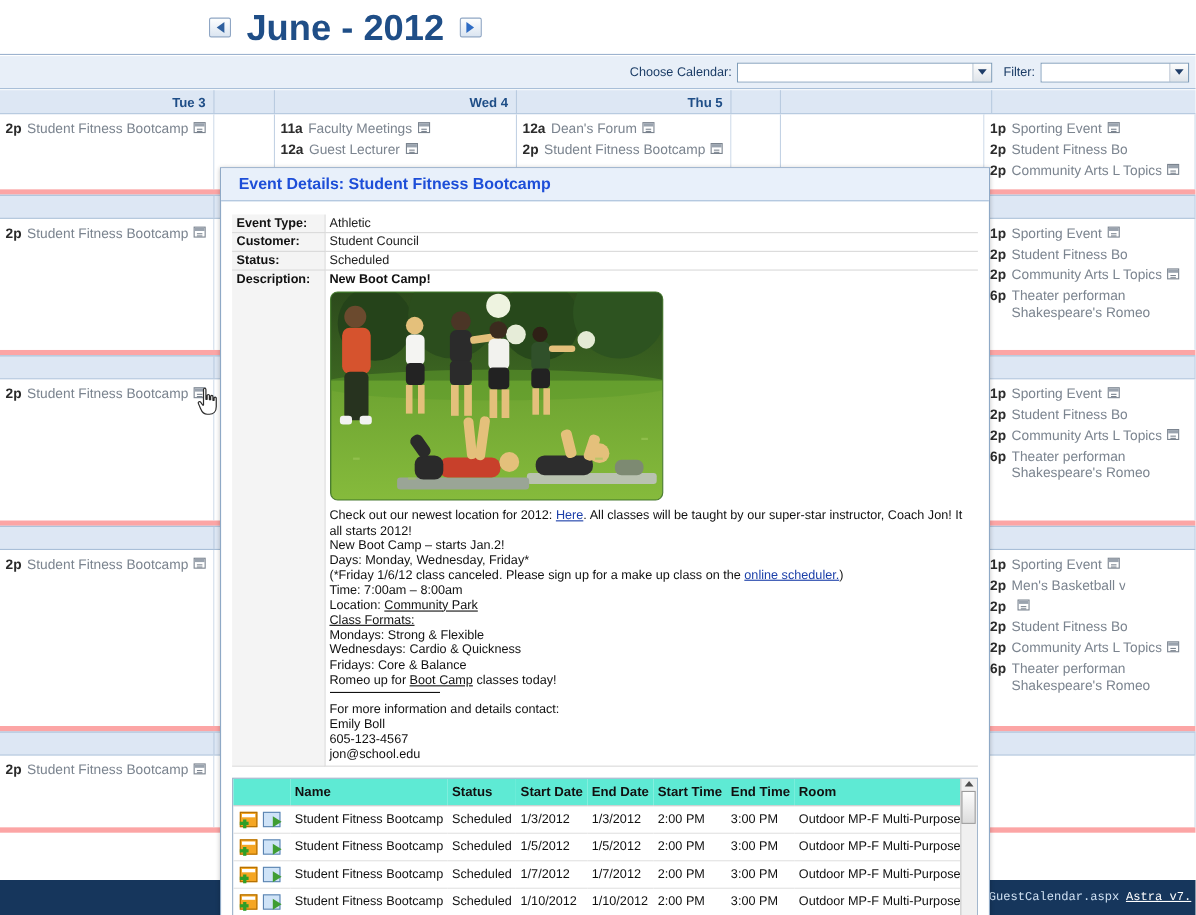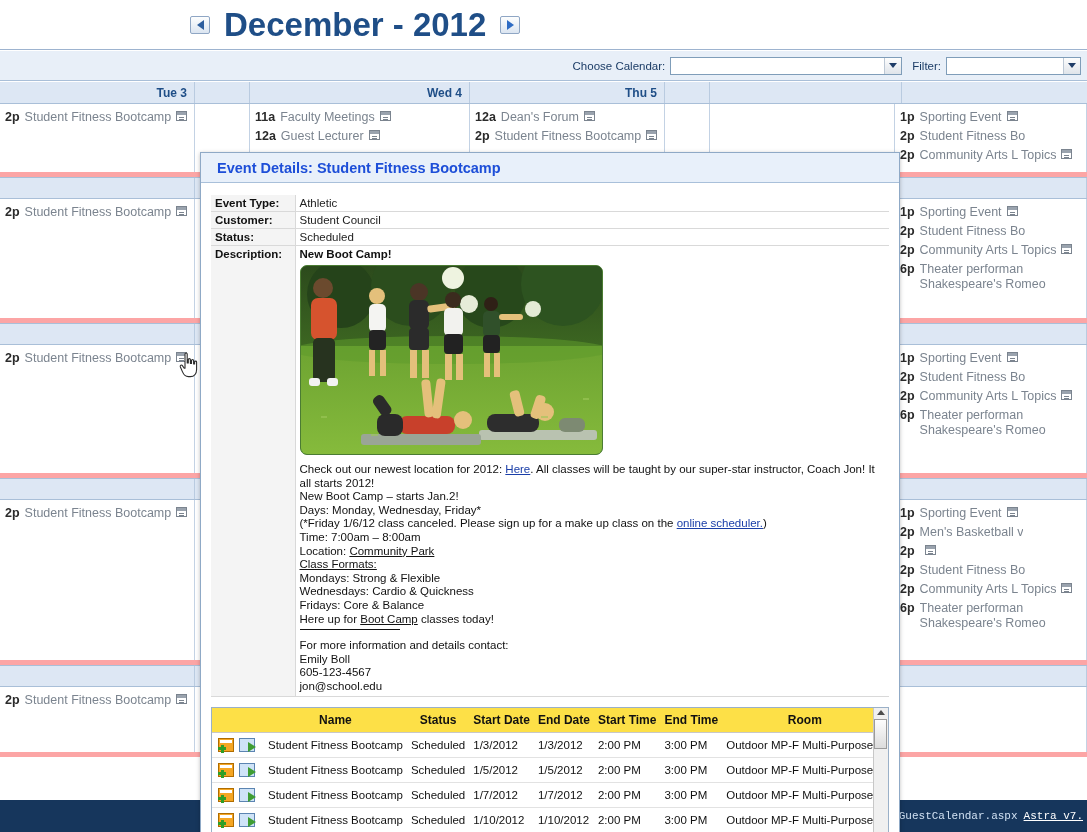--- a/index.html
+++ b/index.html
@@ -140,22 +140,22 @@
   .rule { width:100px; border-top:1px solid #111; margin:3px 0 9px 0; height:0; }
 
   
   .occ-wrap {
     margin:10px 0 0 0; border:1px solid #9ab0c8; border-top:1px solid #9ab0c8;
     background:#fff; display:flex;
   }
   .occ-scroll { flex:1 1 auto; overflow:hidden; }
   .occ { width:100%; border-collapse:collapse; font-size:11.5px; }
   .occ th {
-    text-align:center; font-weight:bold; color:#111; font-size:12px;
-    padding:5px 4px; border-bottom:1px solid #c8c8c8; background:#fde047; white-space:nowrap;
+    text-align:left; font-weight:bold; color:#111; font-size:12px;
+    padding:5px 4px; border-bottom:1px solid #c8c8c8; background:#5eead4; white-space:nowrap;
   }
   .occ td { padding:5px 4px; border-bottom:1px solid #e2e2e2; color:#111; white-space:nowrap; }
   .occ td.icons { width:48px; padding-left:6px; }
   .ico { display:inline-block; width:16px; height:14px; vertical-align:middle; margin-right:5px; position:relative; }
   .ico-cal { background:#f5a623; border:1px solid #b06d00; }
   .ico-cal:before{content:"";position:absolute;left:1px;right:1px;top:1px;height:3px;background:#fff;}
   .ico-cal:after{content:"";position:absolute;left:-1px;bottom:-2px;width:8px;height:8px;
     background:
       linear-gradient(#2f9e27,#2f9e27) center/3px 8px no-repeat,
       linear-gradient(#2f9e27,#2f9e27) center/8px 3px no-repeat;}
@@ -174,21 +174,21 @@
 </style>
 </head>
 <body>
 
 <div id="root">
 
   <div class="titlebar">
     <div class="nav-btn prev">
       <span class="tri"></span>
     </div>
-    <div class="month-title">December - 2012</div>
+    <div class="month-title">June - 2012</div>
     <div class="nav-btn next">
       <span class="tri"></span>
     </div>
   </div>
 
   <div class="toolbar">
     <span class="tb-label">Choose Calendar:</span>
     <div class="combo" id="calendar-combo">
       <div class="field"></div>
       <div class="arrow">
@@ -554,21 +554,21 @@
               <span>Check out our newest location for 2012: </span><a href="#">Here</a><span>. All classes will be taught by our super-star instructor, Coach Jon! It all starts 2012!</span><br>
               <span>New Boot Camp – starts Jan.2!</span><br>
               <span>Days: Monday, Wednesday, Friday*</span><br>
               <span>(*Friday 1/6/12 class canceled. Please sign up for a make up class on the </span><a href="#">online scheduler.</a><span>)</span><br>
               <span>Time: 7:00am – 8:00am</span><br>
               <span>Location: </span><span class="u">Community Park</span><br>
               <span class="u">Class Formats:</span><br>
               <span>Mondays: Strong &amp; Flexible</span><br>
               <span>Wednesdays: Cardio &amp; Quickness</span><br>
               <span>Fridays: Core &amp; Balance</span><br>
-              <span>Here up for </span><span class="u">Boot Camp</span><span> classes today!</span>
+              <span>Romeo up for </span><span class="u">Boot Camp</span><span> classes today!</span>
               <div class="rule"></div>
               <span>For more information and details contact:</span><br>
               <span>Emily Boll</span><br>
               <span>605-123-4567</span><br>
               <span>jon@school.edu</span>
             </div>
           </td>
         </tr>
       </tbody>
         </table>

